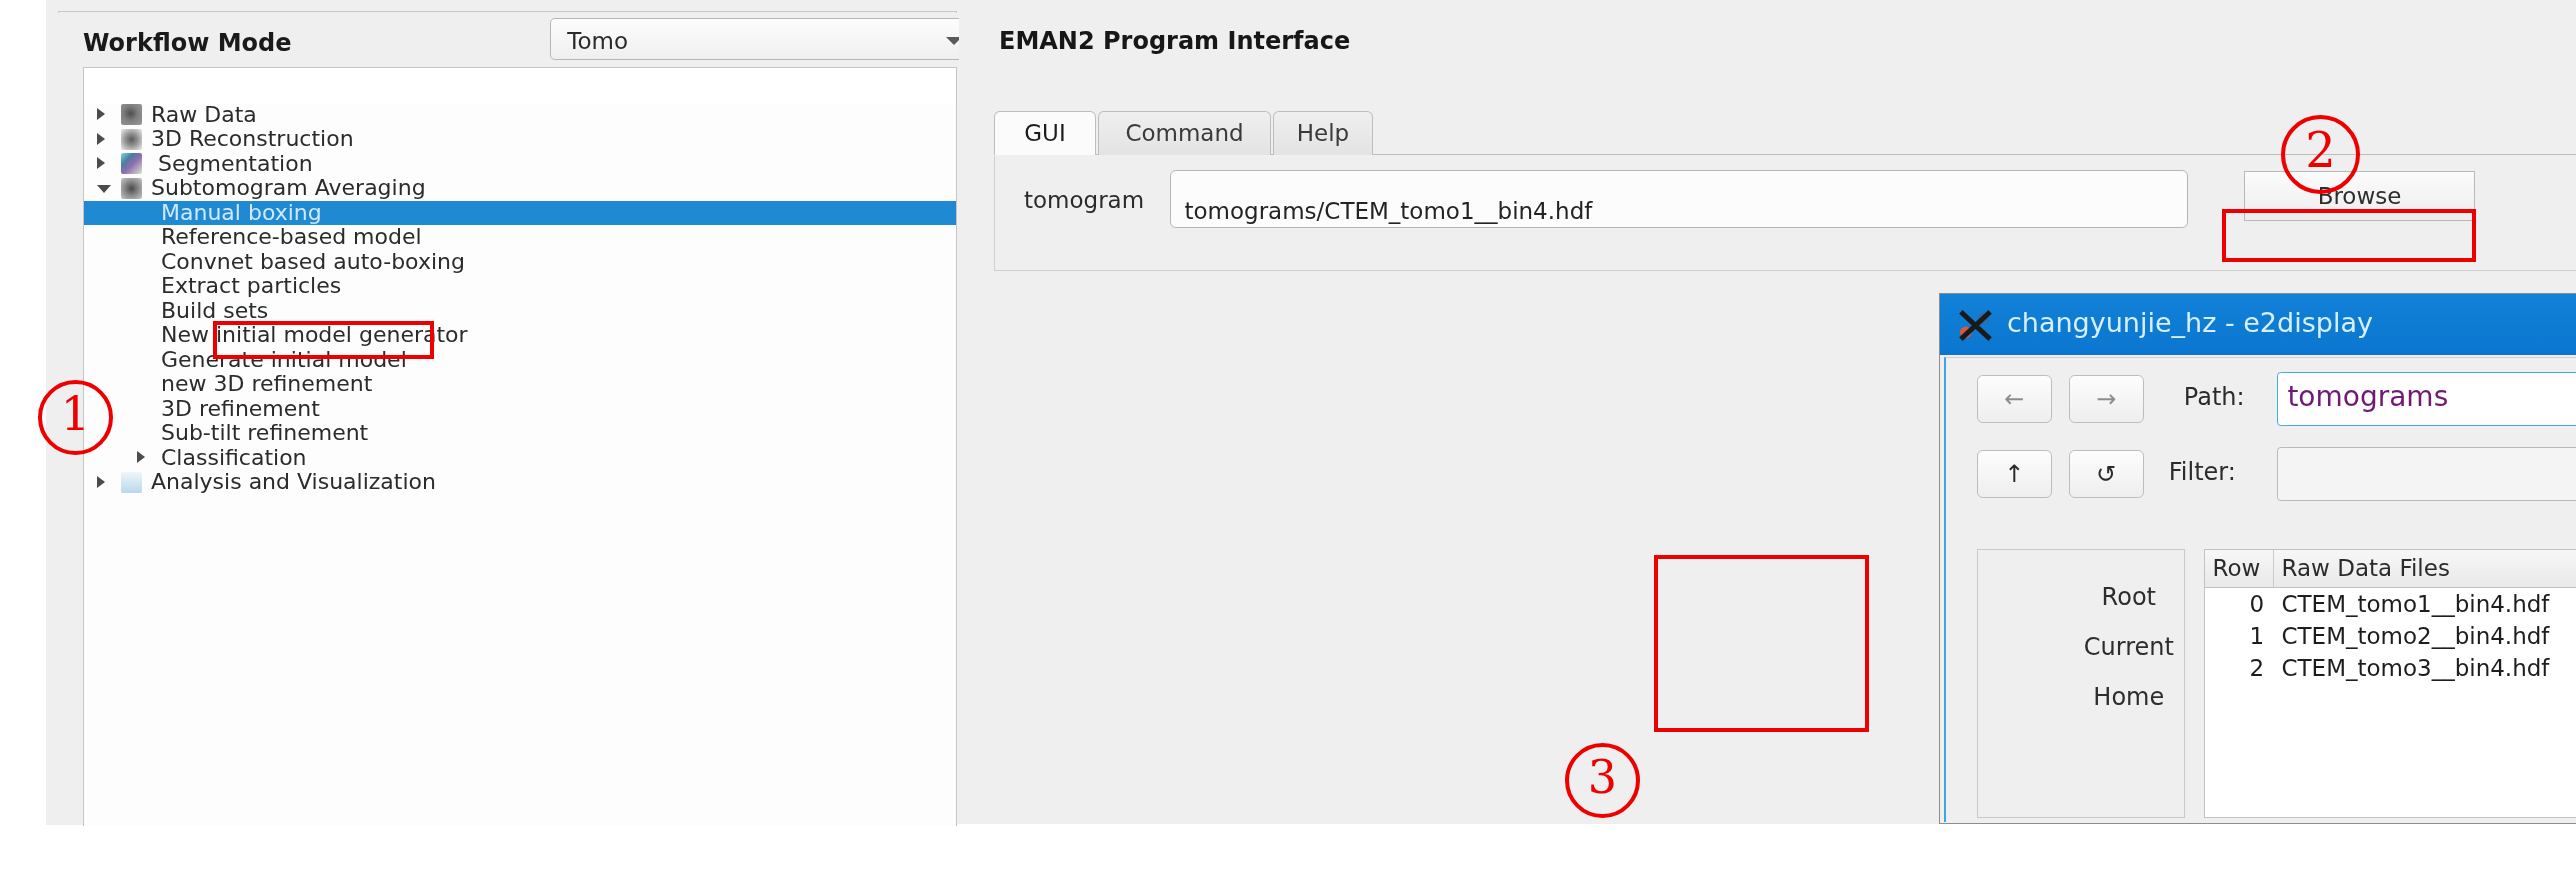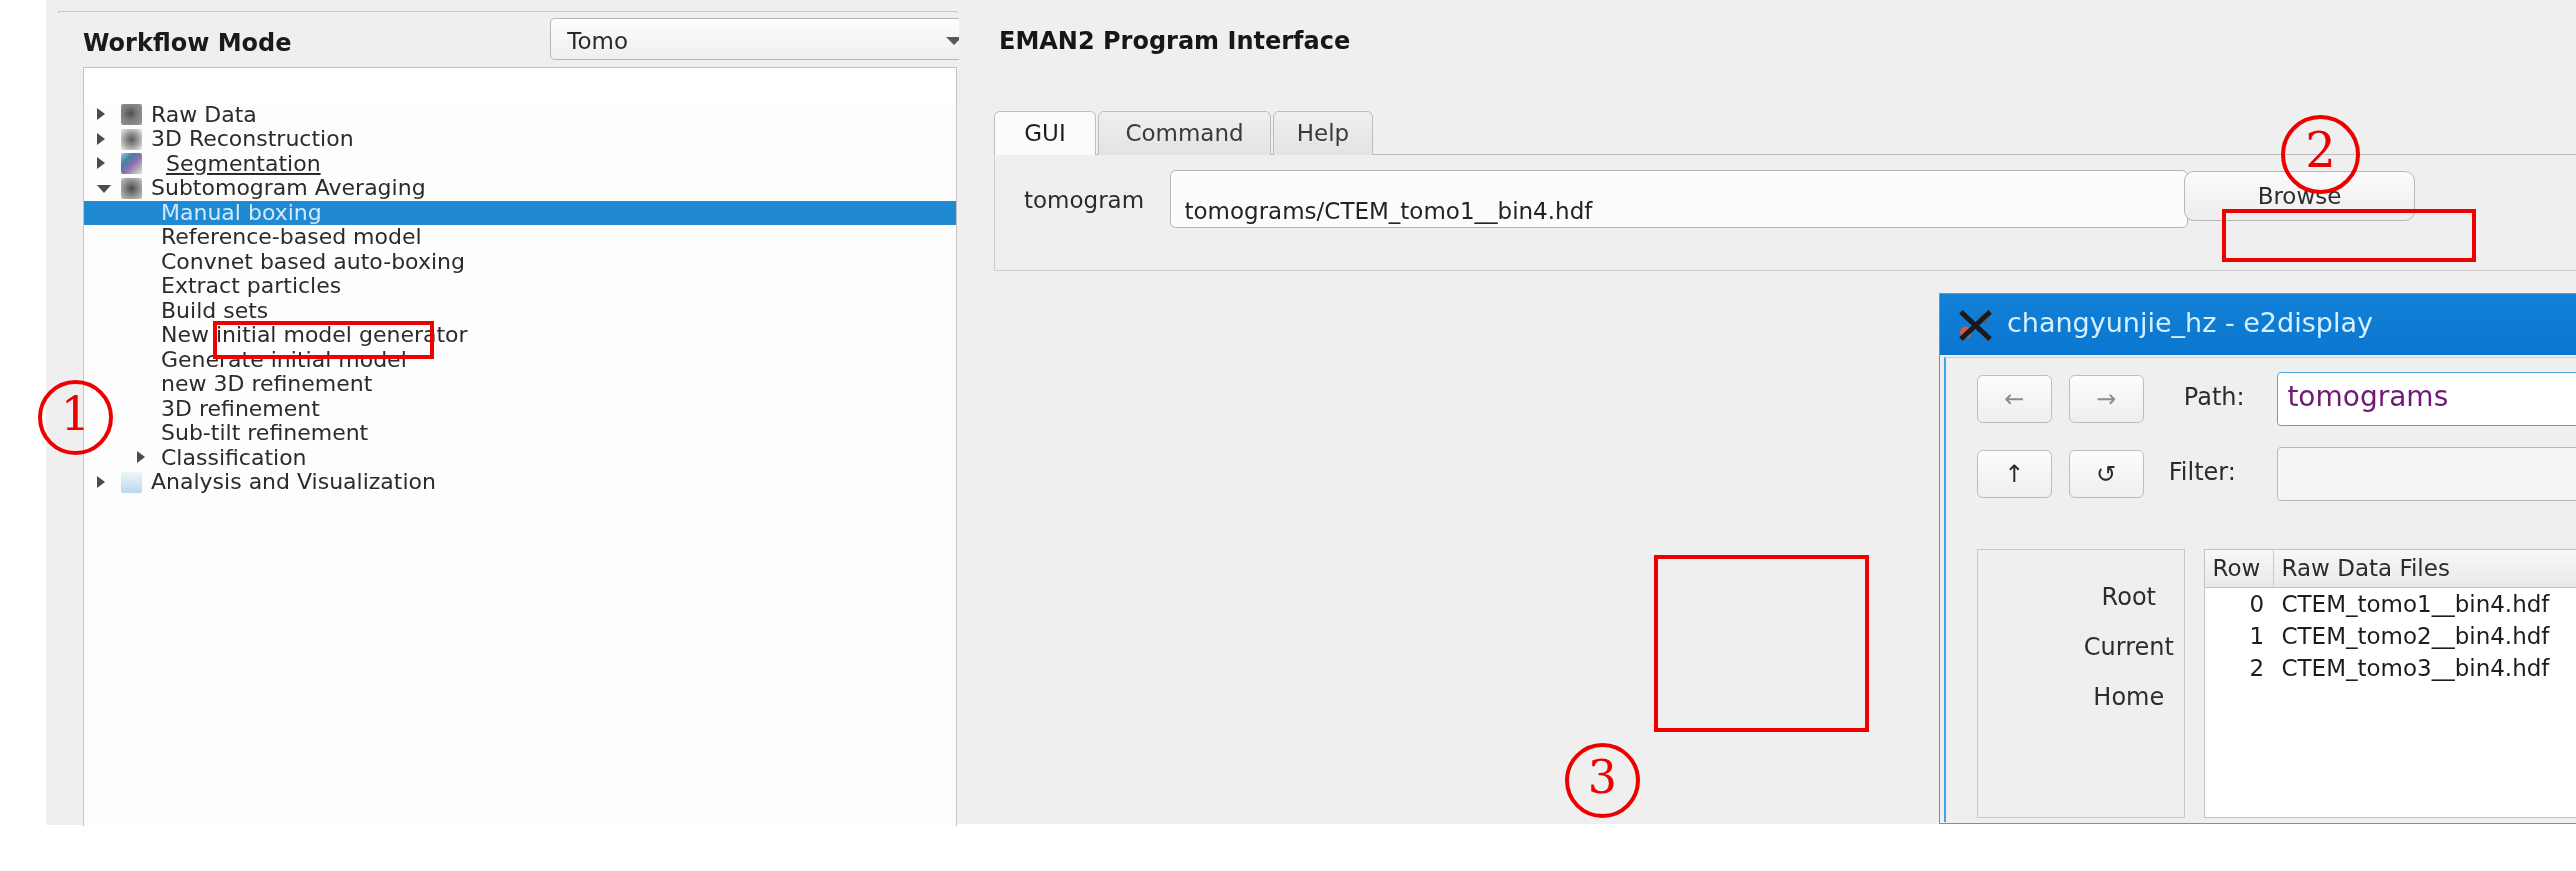--- a/index.html
+++ b/index.html
@@ -218,25 +218,25 @@
     border: 1px solid #b5b5b5;
     border-radius: 5.8px;
     box-sizing: border-box;
   }
   .param-input span {
     position: absolute; left: 13.5px; top: 27px;
     font-size: 23px; color: #232323;
   }
   .browse-btn {
     position: absolute;
-    left: 1189px; top: 15.4px;
+    left: 1249px; top: 15.4px;
     width: 231px; height: 50px;
     background: linear-gradient(#fbfbfb, #ededed);
     border: 1px solid #b9b9b9;
-    border-radius: 10px;
+    border-radius: 0;
     box-sizing: border-box;
     text-align: center;
     line-height: 48px;
     font-size: 23px;
     color: #2d2d2d;
   }
 
   
   .dialog {
     position: absolute;
@@ -411,21 +411,21 @@
               <div class="tw-label" style="left: 67px;">Raw Data</div>
             </div>
             <div class="tree-row">
               <div class="tw-arrow" style="left: 12.5px;"></div>
               <div class="tw-icon ic-recon" style="left: 37px;"></div>
               <div class="tw-label" style="left: 67px;">3D Reconstruction</div>
             </div>
             <div class="tree-row">
               <div class="tw-arrow" style="left: 12.5px;"></div>
               <div class="tw-icon ic-seg" style="left: 37px;"></div>
-              <div class="tw-label" style="left: 82px; text-decoration: underline;">Segmentation</div>
+              <div class="tw-label" style="left: 74px;">Segmentation</div>
             </div>
             <div class="tree-row">
               <div class="tw-arrow open" style="left: 12.5px;"></div>
               <div class="tw-icon ic-subtomo" style="left: 37px;"></div>
               <div class="tw-label" style="left: 67px;">Subtomogram Averaging</div>
             </div>
             <div class="tree-row selected">
               <div class="tw-label" style="left: 77px;">Manual boxing</div>
             </div>
             <div class="tree-row">

